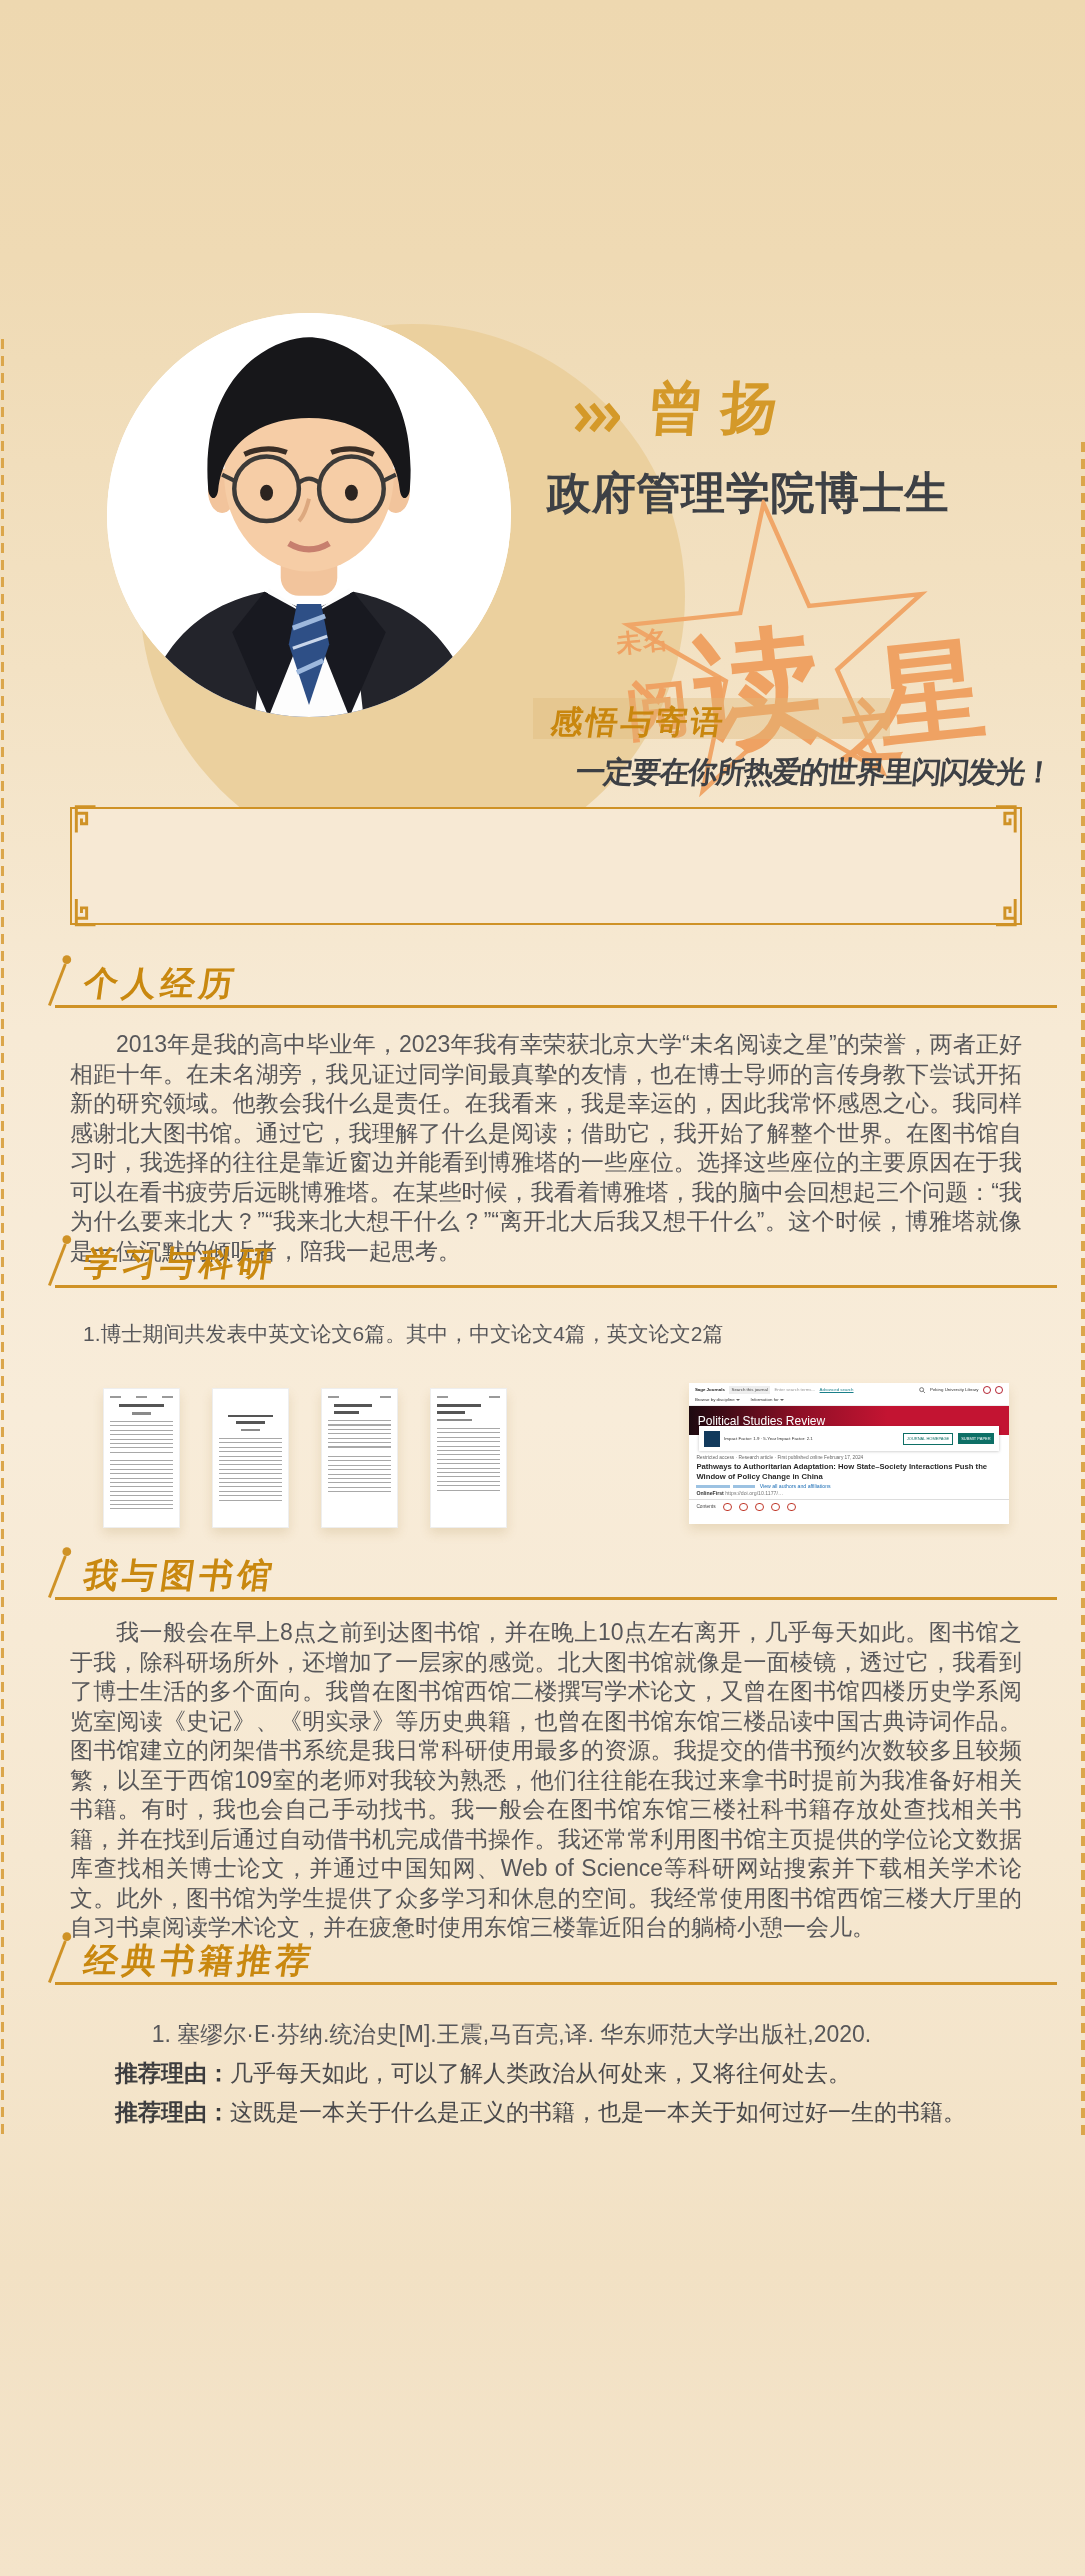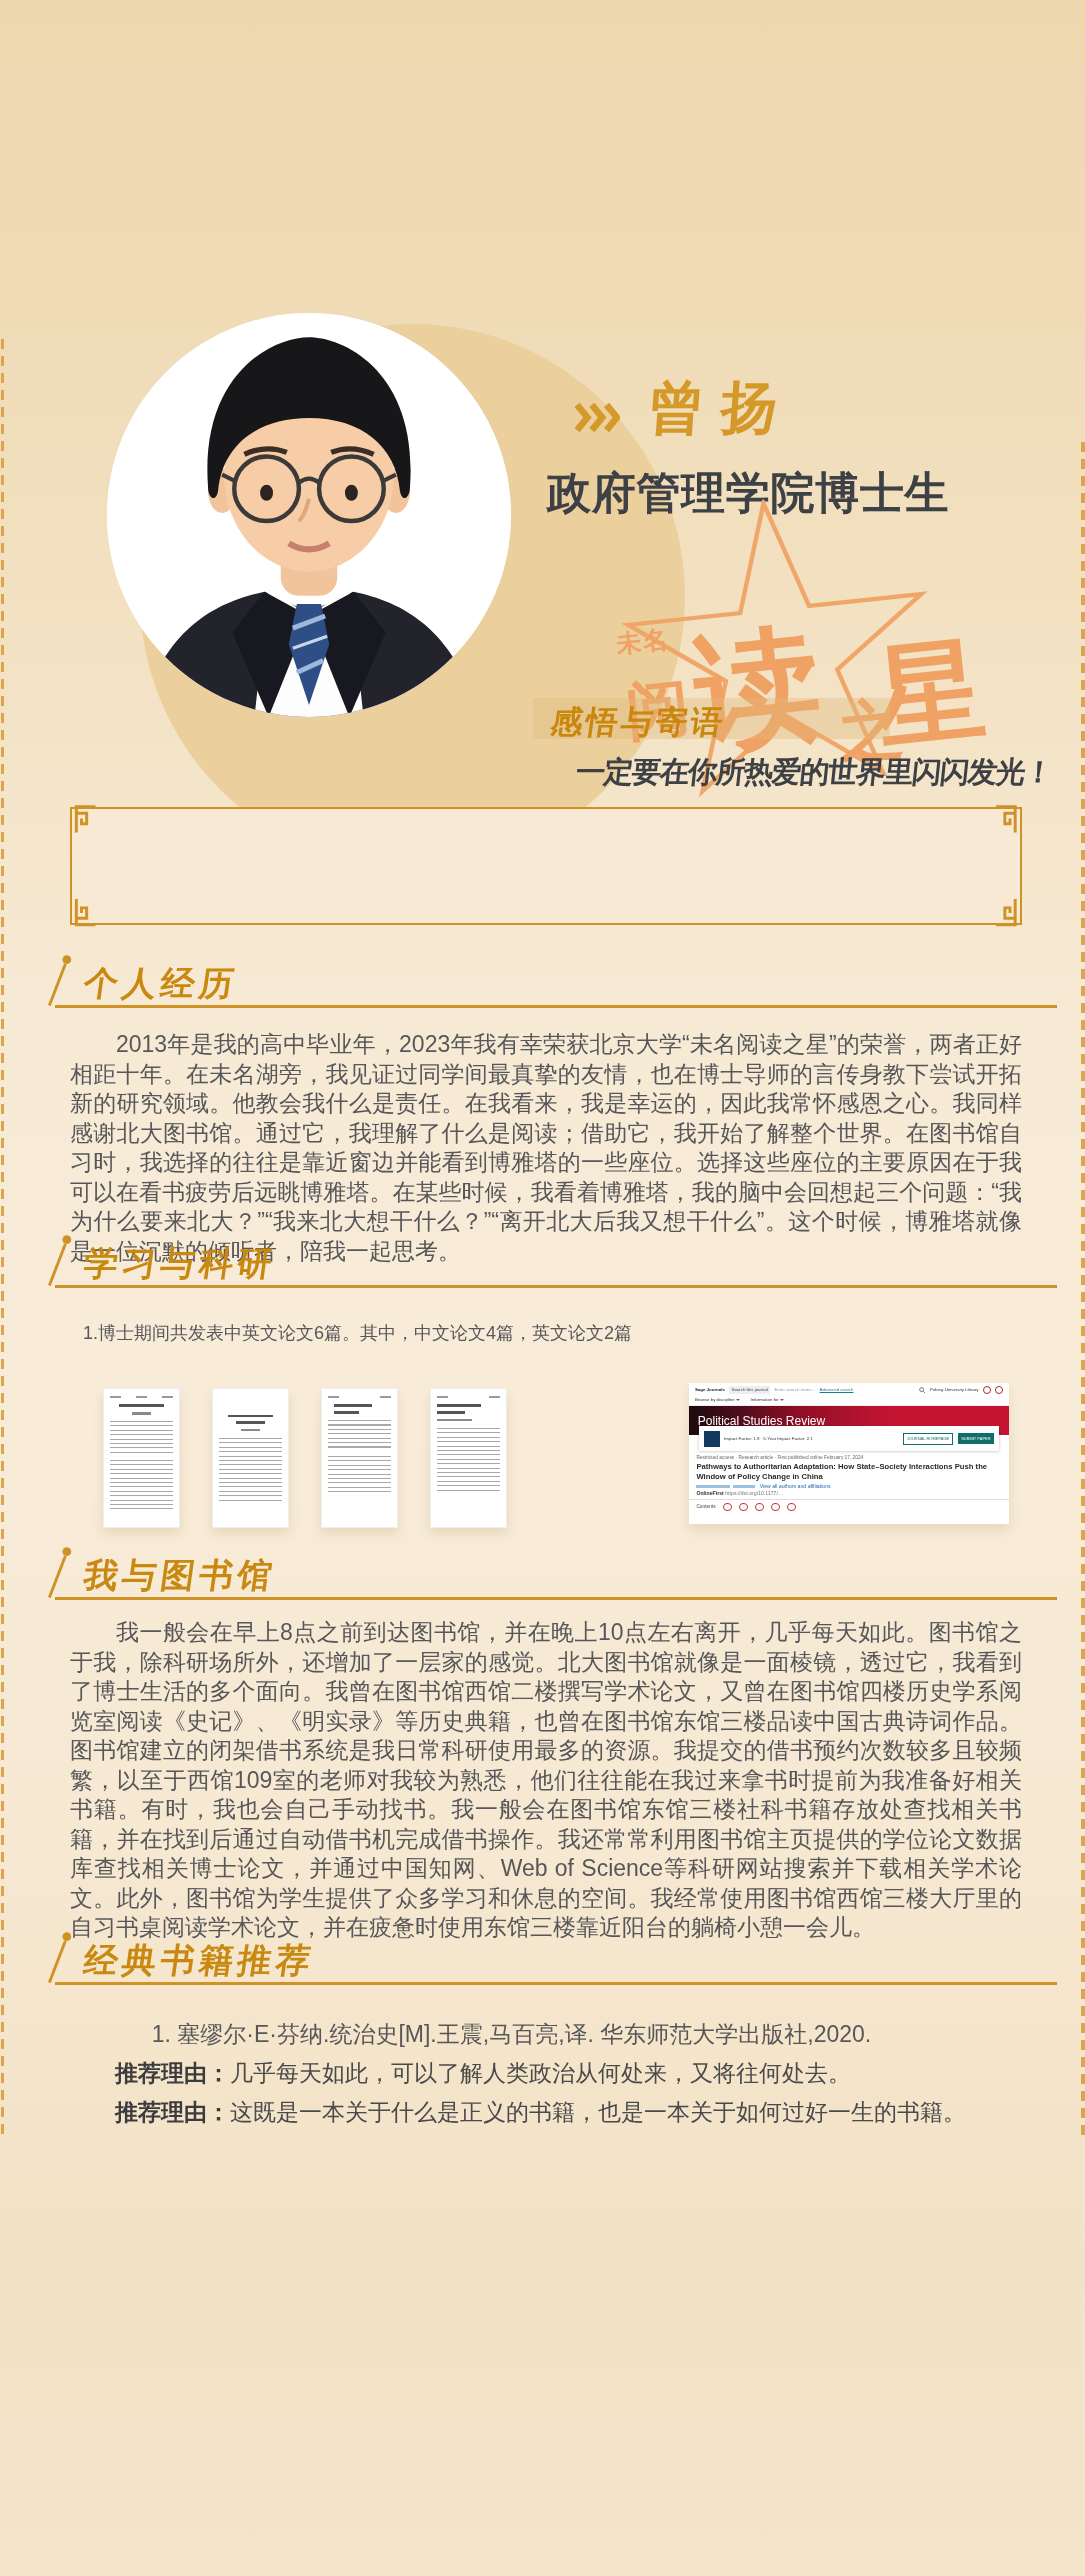--- a/index.html
+++ b/index.html
@@ -47,21 +47,21 @@
   .corner.br{right:-5.9px;bottom:-5.9px;transform:scale(-1,-1);}
   
   .sec-head{position:absolute;left:52px;width:1008px;height:52px;}
   .sec-head .deco{position:absolute;left:-7.4px;top:-4.4px;}
   .sec-head .sec-title{position:absolute;left:32px;top:2.9px;font-size:34px;font-weight:bold;color:#c9880f;
     font-family:"DejaVu Serif","Liberation Serif",serif;letter-spacing:4.4px;transform:skewX(-8deg);}
   .sec-head .sec-rule{position:absolute;left:2.9px;top:47px;width:1002px;height:2.9px;background:#cf9226;}
   
   .body-text{position:absolute;left:70px;width:952px;font-size:23px;line-height:29.5px;color:#57575a;
     text-align:justify;text-indent:2em;margin:0;}
-  .research-list{position:absolute;left:83px;top:1317px;width:958px;font-size:18px;line-height:33px;color:#57575a;}
+  .research-list{position:absolute;left:83px;top:1317px;width:958px;font-size:21px;line-height:33px;color:#57575a;}
   .research-list p{margin:0;}
   
   .paper{position:absolute;top:1388px;width:77px;height:140px;background:#fff;border:0.7px solid #eee;
     box-shadow:0 5.9px 10.3px rgba(150,110,40,.16);padding:6.6px 5.9px;box-sizing:border-box;}
   .ph-top{display:flex;justify-content:space-between;margin-bottom:6.6px;}
   .ph-top i{display:block;height:2.2px;background:#9a9a9a;width:11px;}
   .ph-title{height:2.9px;background:#555;width:70%;margin:3.7px auto;}
   .ph-title.short{width:45%;}
   .ph-auth{height:2.2px;background:#8a8a8a;width:30%;margin:5.2px auto 6.6px;}
   .ph-block{height:32px;background:repeating-linear-gradient(180deg,#a8a8a8 0 1.1px,transparent 1.1px 4.4px);margin-bottom:6.6px;}

